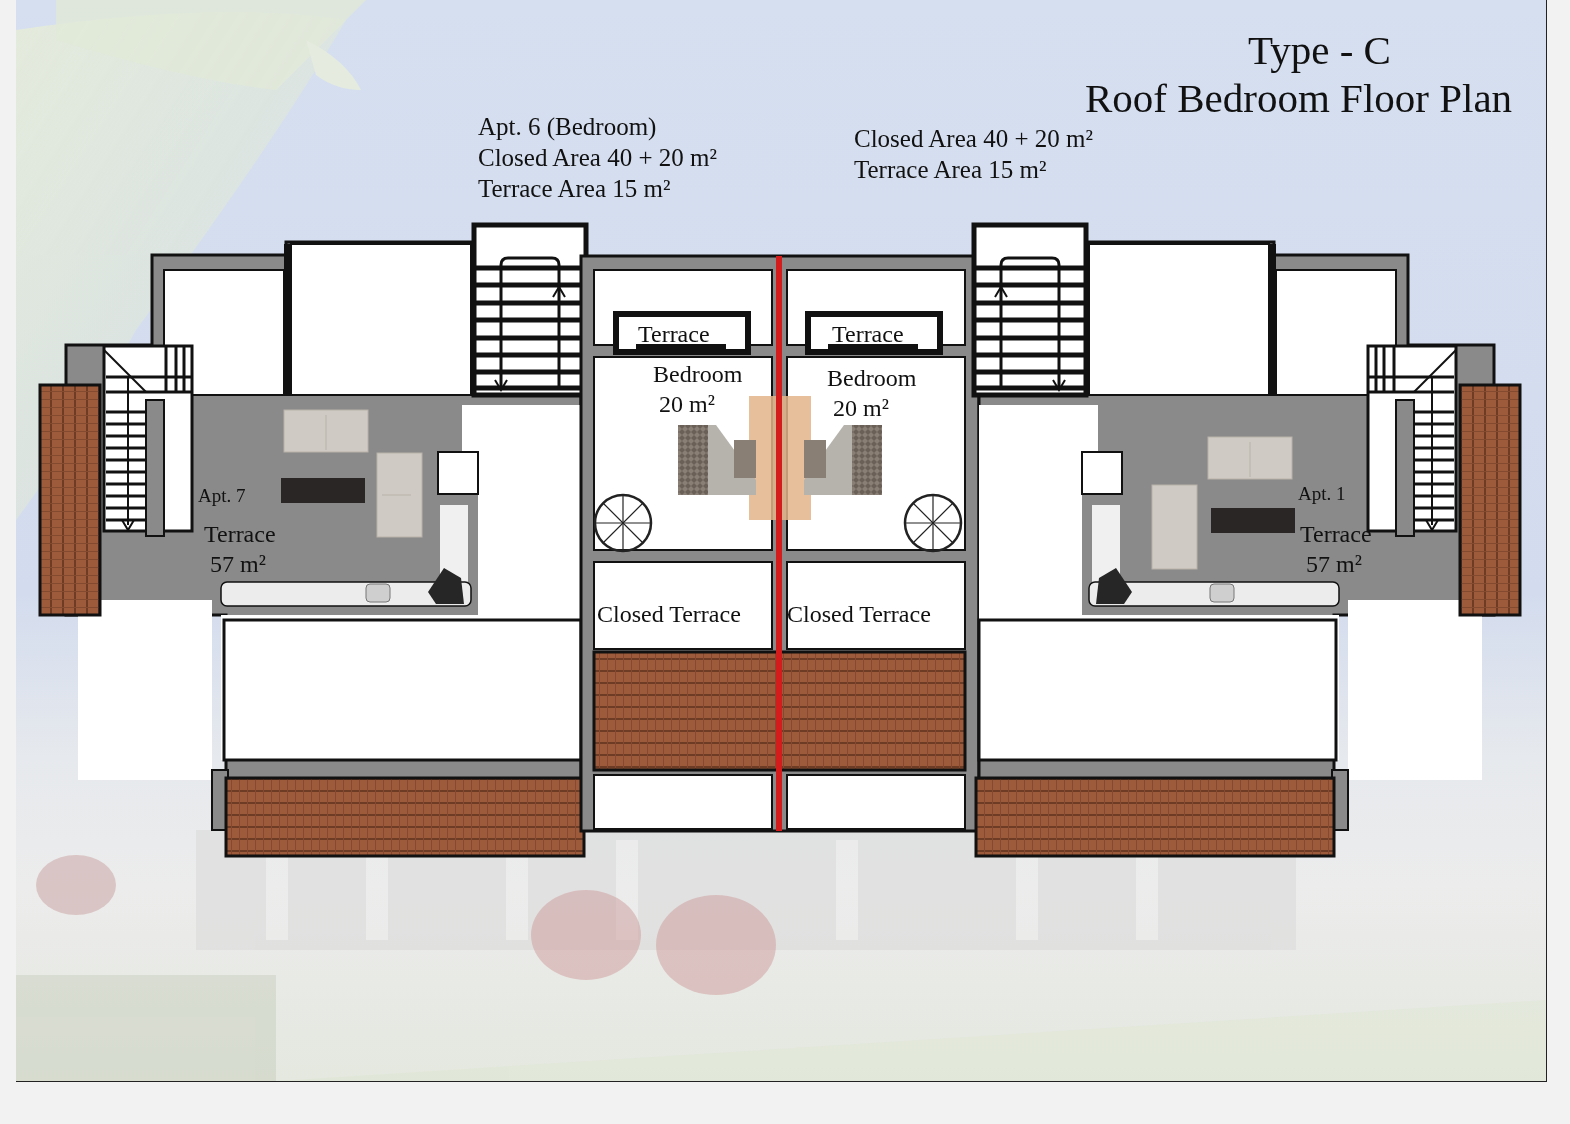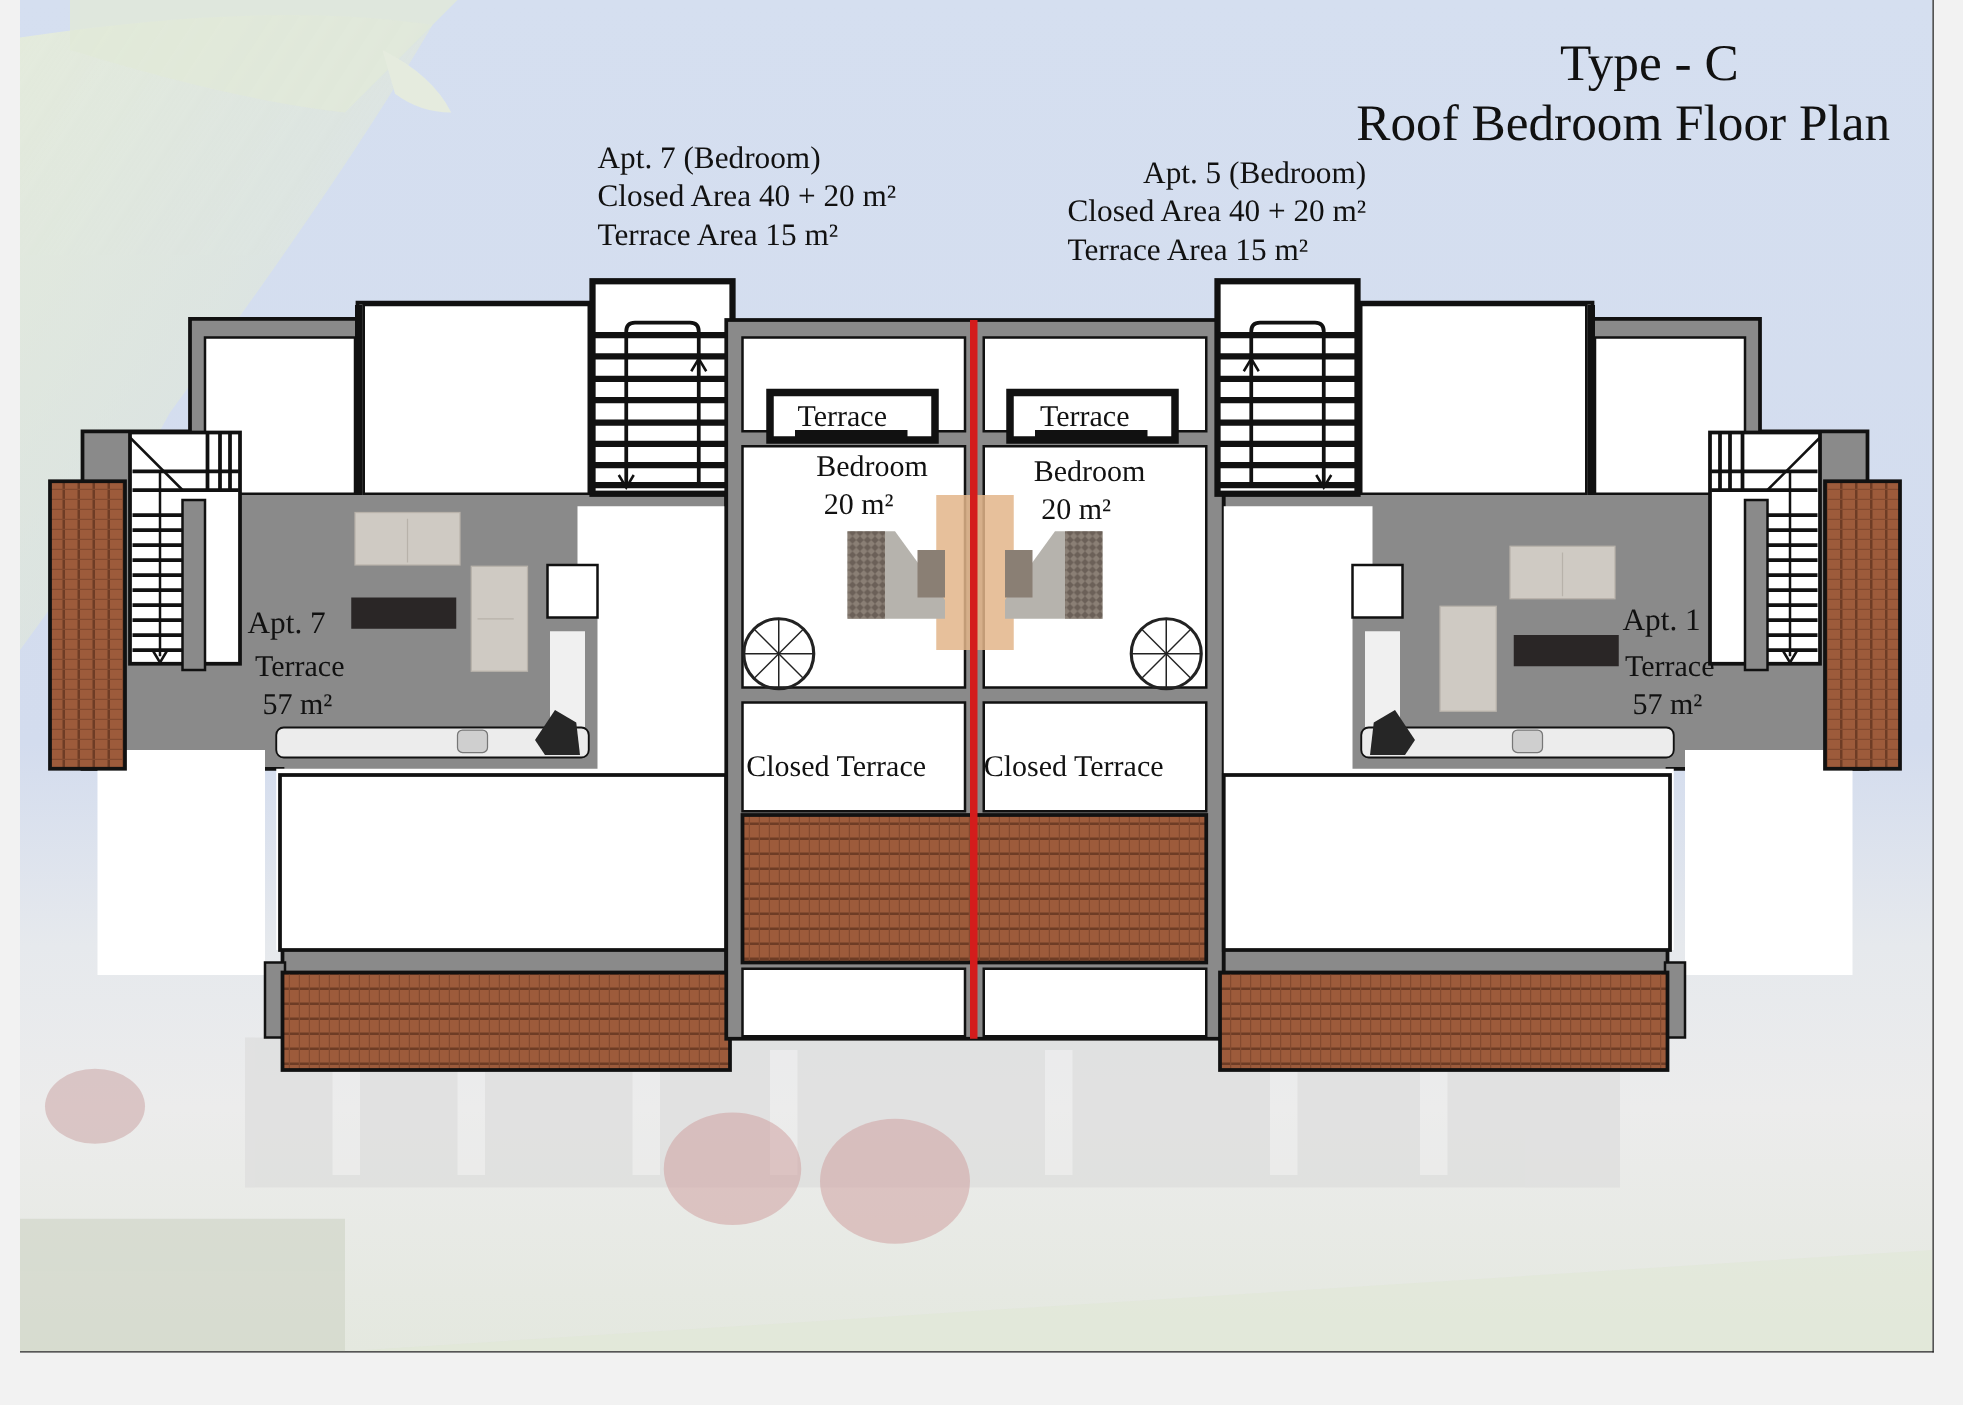--- a/index.html
+++ b/index.html
@@ -5,21 +5,21 @@
   html,body{margin:0;padding:0;}
   body{width:1570px;height:1124px;background:#f2f2f2;position:relative;overflow:hidden;font-family:"Liberation Serif","DejaVu Serif",serif;color:#111;}
   .frame{position:absolute;left:16px;top:0;width:1530px;height:1081px;overflow:hidden;border-right:1.5px solid #222;border-bottom:1.5px solid #222;
     background:linear-gradient(180deg,#d5dff0 0%,#d3dcee 55%,#e6e9ed 70%,#ececec 82%,#e4e8df 100%);}
   .bg-svg{position:absolute;left:0;top:0;}
   .plan{position:absolute;left:0;top:0;}
   .lbl{position:absolute;white-space:nowrap;line-height:1;}
   .title{font-size:41px;}
   .info{font-size:25px;line-height:31px;}
   .room{font-size:24px;text-align:left;}
-  .apt{font-size:25px;text-align:center;}
+  .apt{font-size:19px;text-align:center;}
 </style>
 </head>
 <body>
 
 <div class="frame">
 
   <svg class="bg-svg" width="1530" height="1081">
     <defs>
       <linearGradient id="frond" x1="0" y1="0" x2="1" y2="1">
         <stop offset="0" stop-color="#e9efd6" stop-opacity="0.9"></stop>
@@ -257,27 +257,26 @@
       <line x1="294" y1="442" x2="294" y2="477" stroke="#b8b2aa"></line>
       <rect x="347" y="485" width="45" height="84" fill="#cfcac3" stroke="#b8b2aa"></rect>
       <rect x="249" y="508" width="84" height="25" fill="#2a2626"></rect>
     </g>
   </svg>
 
   <div class="lbl title" style="left:1232px;top:30px;">Type - C</div>
   <div class="lbl title" style="left:1069px;top:78px;">Roof Bedroom Floor Plan</div>
 
   <div class="lbl info" style="left:462px;top:111px;">
-    <div>Apt. 7 (Bedroom)</div>
+    <div>Apt. 6 (Bedroom)</div>
     <div>Closed Area 40 + 20 m²</div>
     <div>Terrace Area 15 m²</div>
   </div>
 
   <div class="lbl info" style="left:838px;top:123px;text-align:right;">
-    <div>Apt. 5 (Bedroom)</div>
     <div style="text-align:left;">Closed Area 40 + 20 m²</div>
     <div style="text-align:left;">Terrace Area 15 m²</div>
   </div>
 
   <div class="lbl apt" style="left:182px;top:486px;">Apt. 7</div>
   <div class="lbl room" style="left:188px;top:522px;">Terrace</div>
   <div class="lbl room" style="left:194px;top:552px;">57 m²</div>
 
   <div class="lbl apt" style="left:1282px;top:484px;">Apt. 1</div>
   <div class="lbl room" style="left:1284px;top:522px;">Terrace</div>

